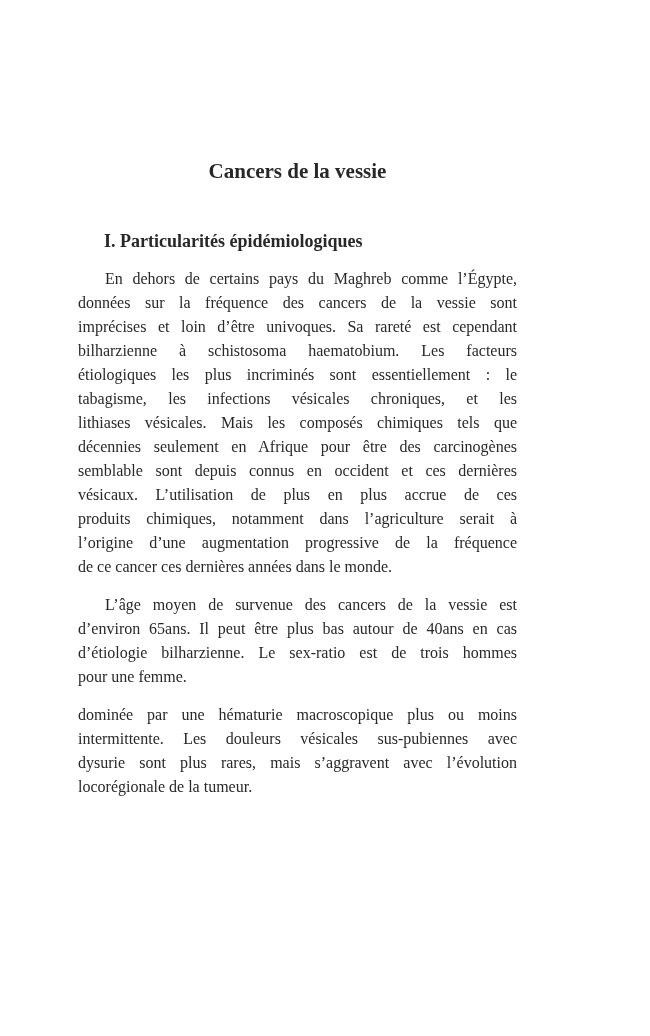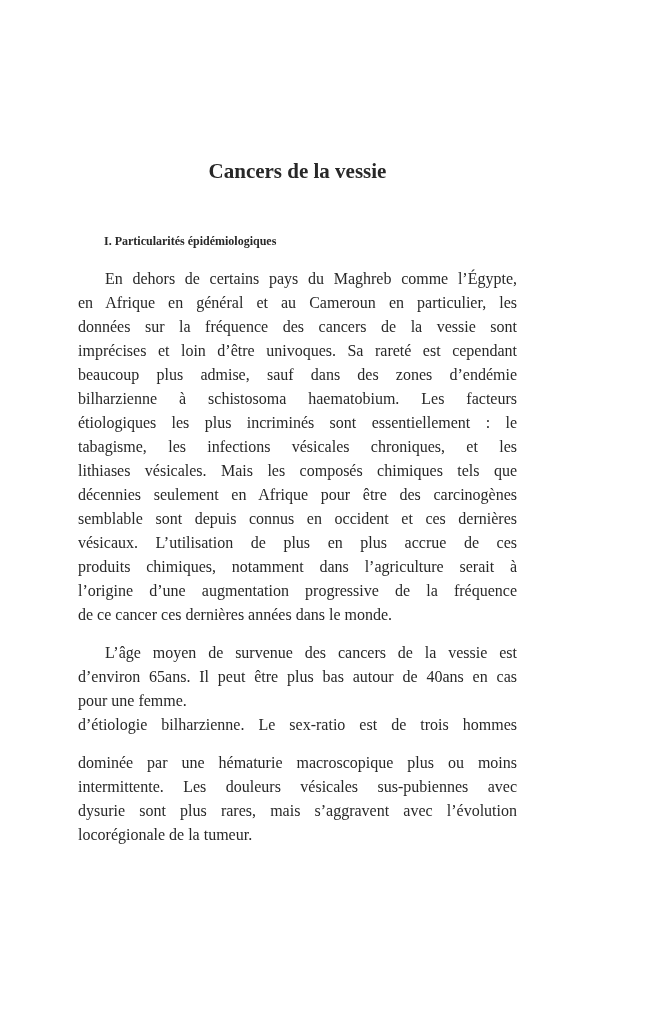--- a/index.html
+++ b/index.html
@@ -23,21 +23,21 @@
   }
   .doc-title {
     margin: 0;
     font-size: 21px;
     line-height: 26px;
     font-weight: 700;
     text-align: center;
   }
   .section-heading {
     margin: 45px 0 0 26px;
-    font-size: 12px;
+    font-size: 18px;
     line-height: 24px;
     font-weight: 700;
   }
   .para {
     margin: 14px 0 0 0;
   }
   .para + .para {
     margin-top: 14px;
   }
   .ln {
@@ -59,41 +59,39 @@
 <body>
 
 <div class="page">
 
   <h1 class="doc-title">Cancers de la vessie</h1>
 
   <h2 class="section-heading">I. Particularités épidémiologiques</h2>
 
   <div class="para">
     <div class="ln first">En dehors de certains pays du Maghreb comme l’Égypte,</div>
-    <div class="ln">en Afrique en général et au Cameroun en particulier, les</div>
     <div class="ln">données sur la fréquence des cancers de la vessie sont</div>
     <div class="ln">imprécises et loin d’être univoques. Sa rareté est cependant</div>
-    <div class="ln">beaucoup plus admise, sauf dans des zones d’endémie</div>
     <div class="ln">bilharzienne à schistosoma haematobium. Les facteurs</div>
     <div class="ln">étiologiques les plus incriminés sont essentiellement : le</div>
     <div class="ln">tabagisme, les infections vésicales chroniques, et les</div>
     <div class="ln">lithiases vésicales. Mais les composés chimiques tels que</div>
     <div class="ln">décennies seulement en Afrique pour être des carcinogènes</div>
     <div class="ln">semblable sont depuis connus en occident et ces dernières</div>
     <div class="ln">vésicaux. L’utilisation de plus en plus accrue de ces</div>
     <div class="ln">produits chimiques, notamment dans l’agriculture serait à</div>
     <div class="ln">l’origine d’une augmentation progressive de la fréquence</div>
     <div class="ln last">de ce cancer ces dernières années dans le monde.</div>
   </div>
 
   <div class="para">
     <div class="ln first">L’âge moyen de survenue des cancers de la vessie est</div>
     <div class="ln">d’environ 65ans. Il peut être plus bas autour de 40ans en cas</div>
+    <div class="ln">d’étiologie bilharzienne. Le sex-ratio est de trois hommes</div>
     <div class="ln last">pour une femme.</div>
-    <div class="ln">d’étiologie bilharzienne. Le sex-ratio est de trois hommes</div>
   </div>
 
   <div class="para">
     <div class="ln">dominée par une hématurie macroscopique plus ou moins</div>
     <div class="ln">intermittente. Les douleurs vésicales sus-pubiennes avec</div>
     <div class="ln">dysurie sont plus rares, mais s’aggravent avec l’évolution</div>
     <div class="ln last">locorégionale de la tumeur.</div>
   </div>
 
 </div>

